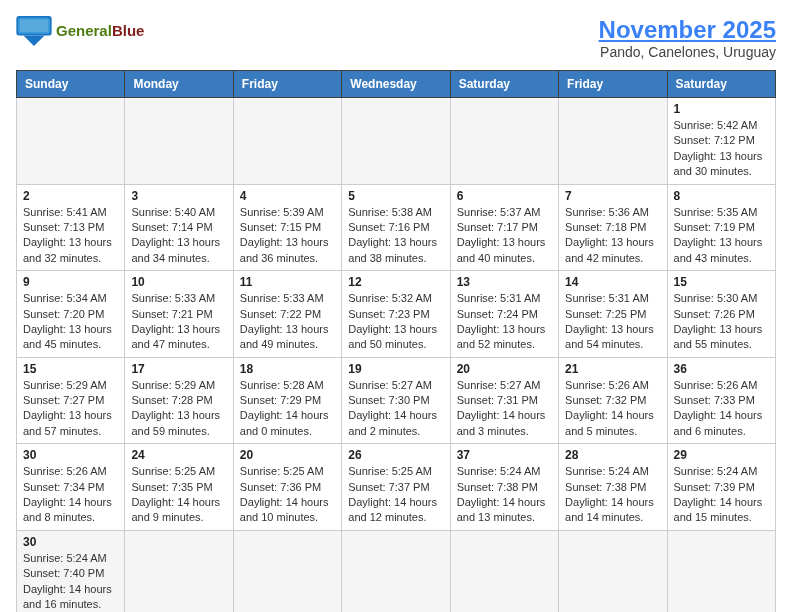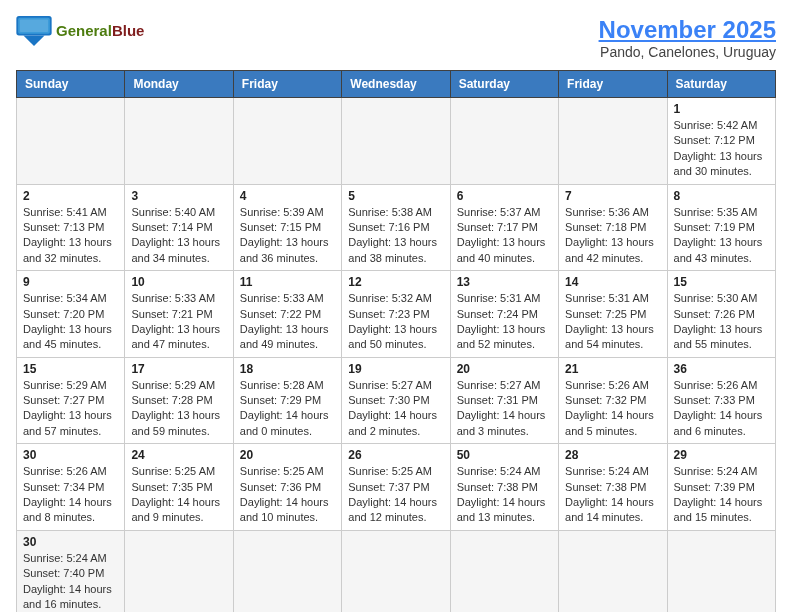--- a/index.html
+++ b/index.html
@@ -230,21 +230,21 @@
         </td>
         <td>
           <span class="day-number">20</span>
           <div class="day-info">Sunrise: 5:25 AM<br>Sunset: 7:36 PM<br>Daylight: 14 hours and 10 minutes.</div>
         </td>
         <td>
           <span class="day-number">26</span>
           <div class="day-info">Sunrise: 5:25 AM<br>Sunset: 7:37 PM<br>Daylight: 14 hours and 12 minutes.</div>
         </td>
         <td>
-          <span class="day-number">50</span>
+          <span class="day-number">37</span>
           <div class="day-info">Sunrise: 5:24 AM<br>Sunset: 7:38 PM<br>Daylight: 14 hours and 13 minutes.</div>
         </td>
         <td>
           <span class="day-number">28</span>
           <div class="day-info">Sunrise: 5:24 AM<br>Sunset: 7:38 PM<br>Daylight: 14 hours and 14 minutes.</div>
         </td>
         <td>
           <span class="day-number">29</span>
           <div class="day-info">Sunrise: 5:24 AM<br>Sunset: 7:39 PM<br>Daylight: 14 hours and 15 minutes.</div>
         </td>

